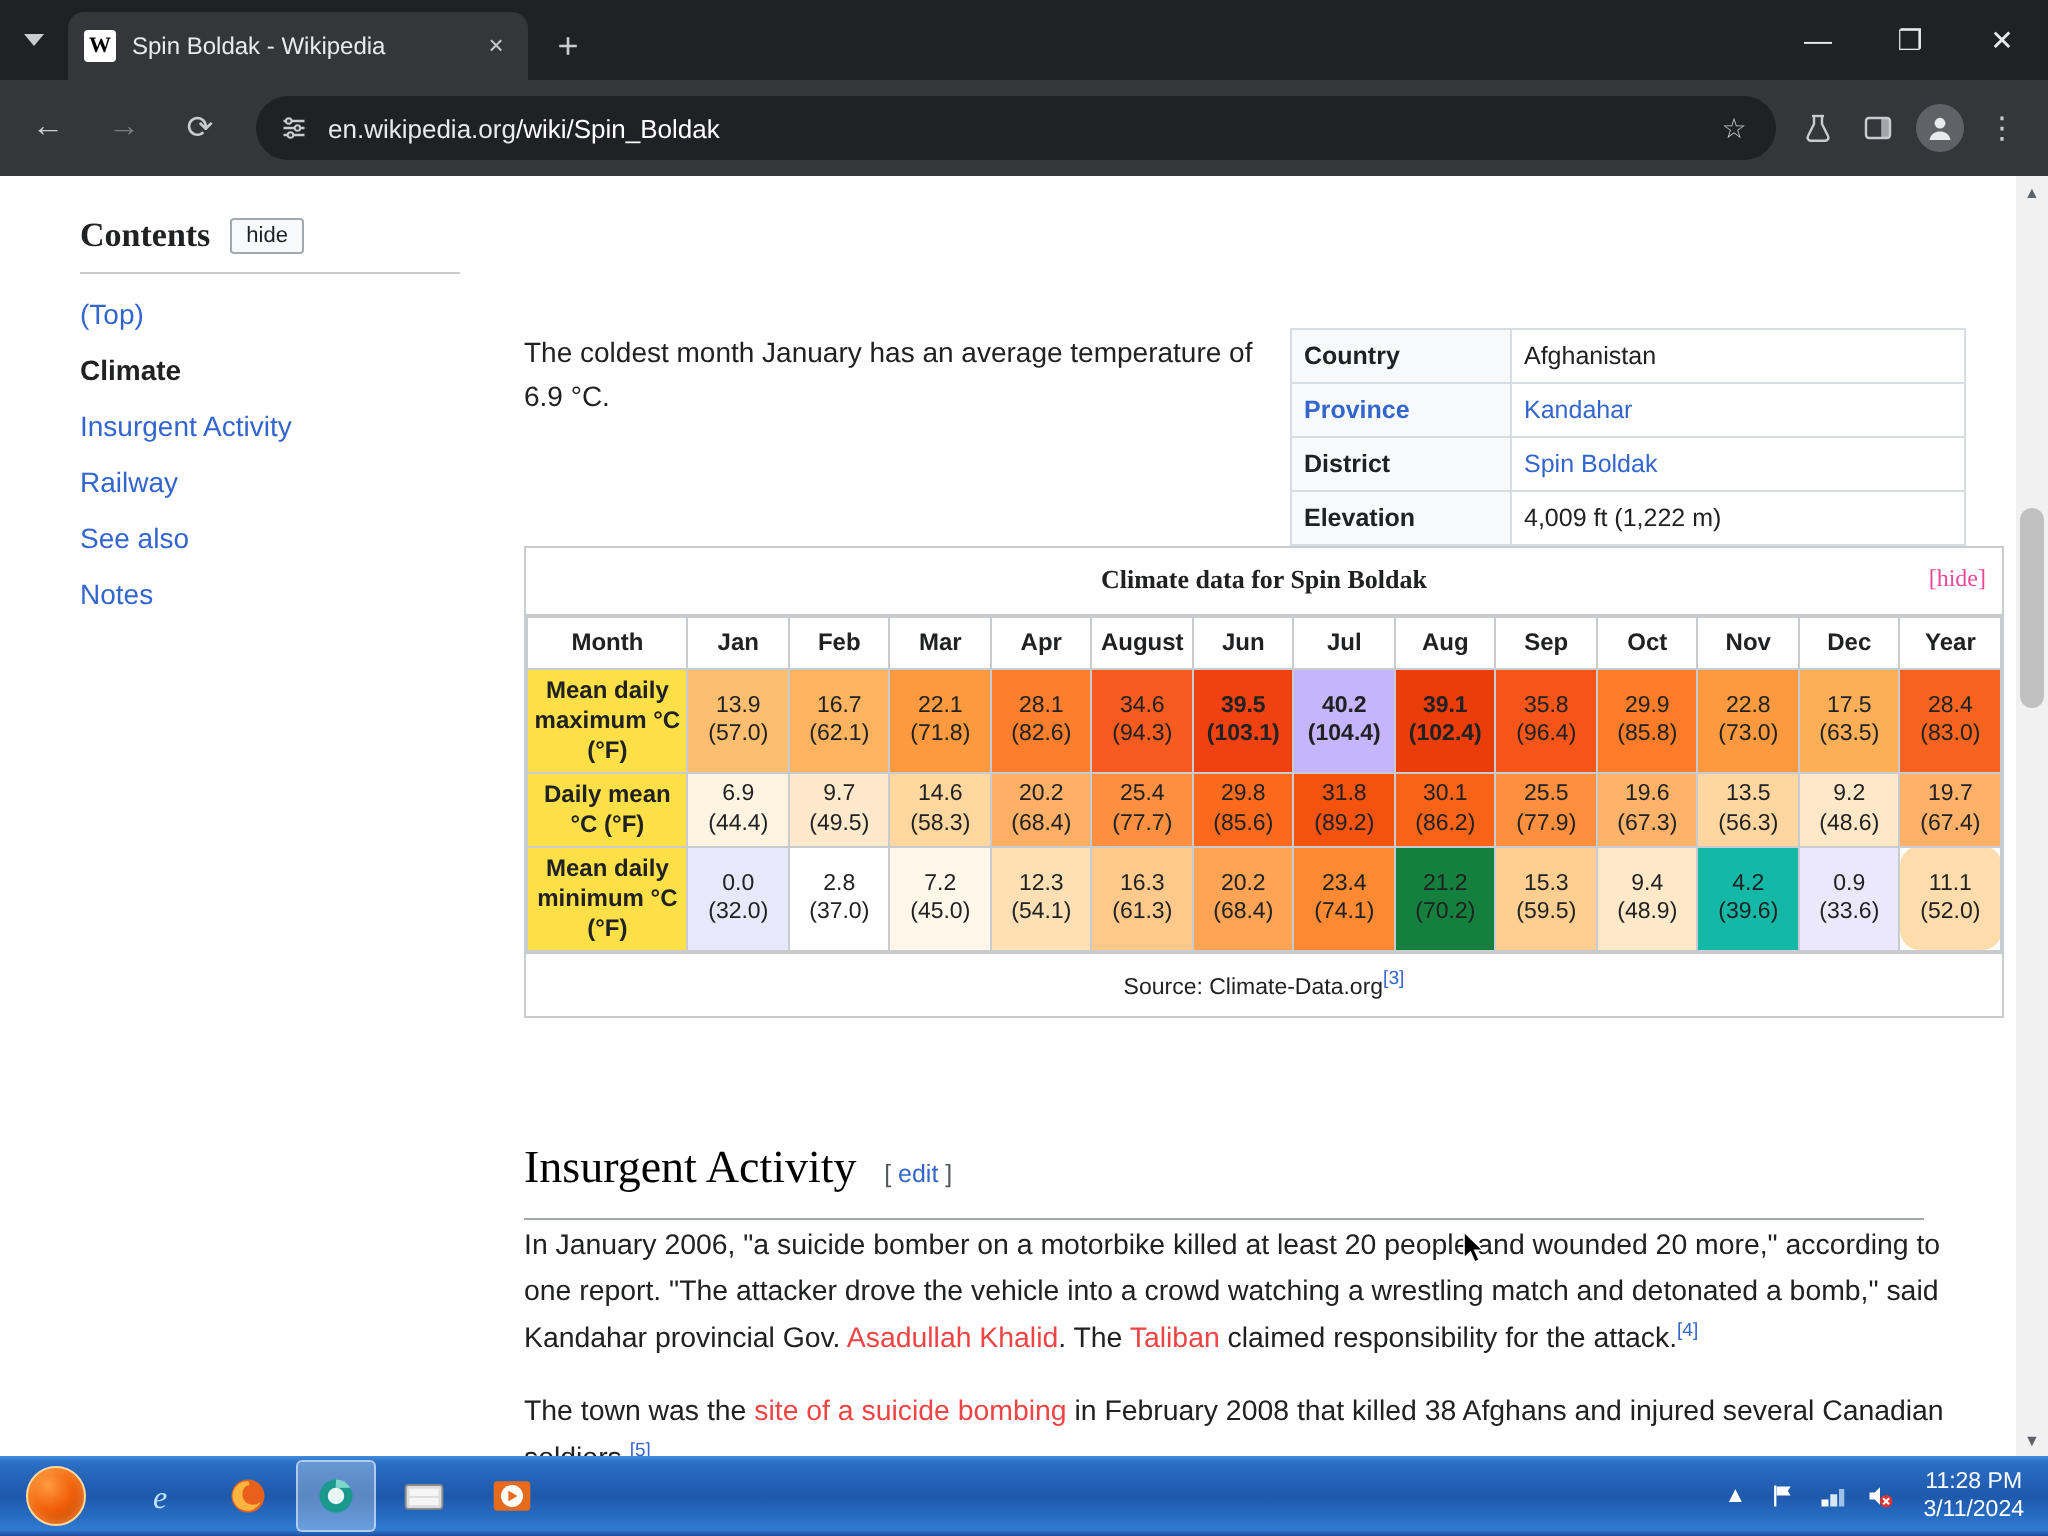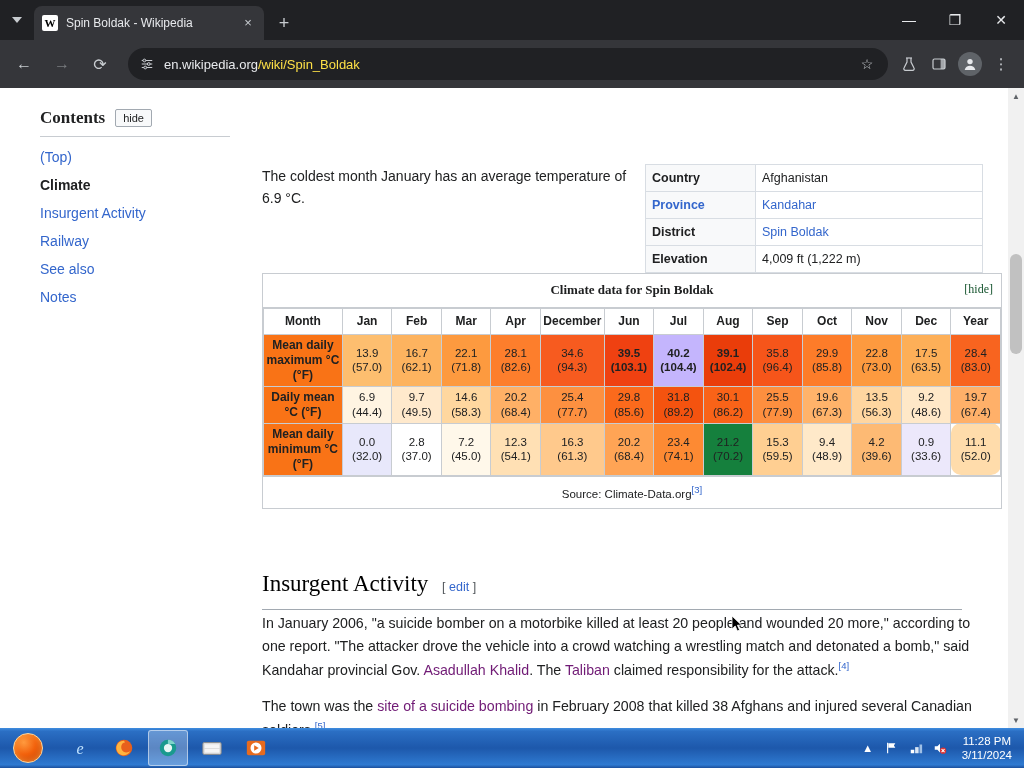--- a/index.html
+++ b/index.html
@@ -35,21 +35,21 @@
   .toolbar { height:48px; background:#35363a; display:flex; align-items:center; padding:0 8px; }
   .navbtn { width:32px;height:32px;border-radius:50%; display:flex;align-items:center;justify-content:center; color:#c8ccd0; font-size:16px; margin-right:6px; }
   .navbtn.disabled { color:#7a7d80; }
   .omnibox {
     flex:1; height:32px; background:#202124; border-radius:16px; display:flex; align-items:center;
     padding:0 10px; color:#e8eaed; font-size:13px; margin:0 6px;
   }
   .omnibox .lockish { width:18px;height:18px; margin-right:8px; display:flex;align-items:center;justify-content:center; }
   .omnibox .url { flex:1; white-space:nowrap; overflow:hidden; }
   .omnibox .url .host { color:#e8eaed; }
-  .omnibox .url .path { color:#fde047; }
+  .omnibox .url .path { color:#ffffff; }
   .star { width:22px; color:#c8ccd0; font-size:14px; text-align:center; }
   .toolicon { width:30px;height:30px; display:flex;align-items:center;justify-content:center; color:#c8ccd0; font-size:15px; }
   .avatar { width:24px;height:24px;border-radius:50%; background:#5f6368; color:#e8eaed; display:flex;align-items:center;justify-content:center; font-size:12px; margin:0 4px;}
 
   
   .viewport { position:absolute; left:0; top:88px; width:1024px; height:640px; background:#fff; overflow:hidden; }
   .page { position:absolute; left:0; top:0; width:1008px; height:640px; }
 
   
   .toc { position:absolute; left:40px; top:20px; width:190px; font-size:14px; color:#202122; }
@@ -69,35 +69,35 @@
   .infobox td { border:1px solid #d8dde3; padding:3px 6px; vertical-align:top; }
   .infobox .lbl { width:110px; font-weight:bold; background:#f8f9fa; }
   .infobox .lbl.link, .infobox .val.link { color:#3366cc; font-weight:bold; }
   .infobox .val { background:#fff; }
   .infobox .val.lnk { color:#3366cc; }
 
   
   .climate-wrap { position:absolute; left:0px; top:185px; width:740px; border:1px solid #c8ccd1; background:#fff; }
   table.climate { width:100%; border-collapse:collapse; font-size:12px; font-family:"Liberation Sans", sans-serif; }
   .clim-caption { position:relative; text-align:center; font-weight:bold; font-size:13px; padding:6px 0; border-bottom:1px solid #c8ccd1; background:#fff; }
-  .clim-caption .hidelink { position:absolute; right:8px; top:6px; font-weight:normal; color:#14532d; font-size:12px; }
+  .clim-caption .hidelink { position:absolute; right:8px; top:6px; font-weight:normal; color:#ec4899; font-size:12px; }
   table.climate th, table.climate td { border:1px solid #c8ccd1; text-align:center; padding:3px 2px; }
   table.climate th.monthhead { background:#fff; font-weight:bold; font-size:12px; }
-  table.climate th.rowhead { background:#f97316; font-weight:bold; width:78px; font-size:12px; line-height:1.25; }
+  table.climate th.rowhead { background:#fde047; font-weight:bold; width:78px; font-size:12px; line-height:1.25; }
   table.climate td { font-size:11.5px; line-height:1.3; width:49px; }
   table.climate td .big { font-weight:bold; }
   .src-row { text-align:center; font-size:11.5px; padding:5px 0; border-top:1px solid #c8ccd1; font-family:"Liberation Sans", sans-serif; }
 
   
   .sect { position:absolute; left:0; top:478px; width:700px; }
   .sect h2 { font-family:"Liberation Serif", serif; font-size:23px; font-weight:normal; margin:0; padding-bottom:6px; border-bottom:1px solid #a2a9b1; color:#000; }
   .sect h2 .editlink { font-size:12.5px; color:#3366cc; font-family:"Liberation Sans", sans-serif; margin-left:8px; }
   .sect h2 .brk { color:#54595d; font-family:"Liberation Sans", sans-serif; font-size:12.5px;}
   .para { position:absolute; width:712px; font-family:"Liberation Sans", sans-serif; font-size:14.2px; line-height:1.62; color:#202122; }
-  .para a, .lnk { color:#701a75; }
+  .para a, .lnk { color:#ef4444; }
   .para sup { font-size:9.5px; vertical-align:super; }
 
   
   .vscroll { position:absolute; right:0; top:88px; width:16px; height:640px; background:#f1f1f1; }
   .vscroll .up, .vscroll .down { height:16px; display:flex; align-items:center; justify-content:center; color:#5f6368; font-size:8px; }
   .vthumb { position:absolute; left:2px; top:166px; width:12px; height:100px; background:#c1c1c1; border-radius:6px; }
 
   
   .cursor { position:absolute; left:731px; top:527px; width:12px; height:18px; pointer-events:none; }
 
@@ -228,21 +228,21 @@
             <span class="hidelink">[hide]</span>
           </div>
           <table class="climate">
             <thead>
               <tr id="clim-head-row">
                   <th class="monthhead" style="width: 78px;">Month</th>
                   <th class="monthhead">Jan</th>
                   <th class="monthhead">Feb</th>
                   <th class="monthhead">Mar</th>
                   <th class="monthhead">Apr</th>
-                  <th class="monthhead">December</th>
+                  <th class="monthhead">August</th>
                   <th class="monthhead">Jun</th>
                   <th class="monthhead">Jul</th>
                   <th class="monthhead">Aug</th>
                   <th class="monthhead">Sep</th>
                   <th class="monthhead">Oct</th>
                   <th class="monthhead">Nov</th>
                   <th class="monthhead">Dec</th>
                   <th class="monthhead">Year</th>
                 </tr>
             </thead>
@@ -392,21 +392,21 @@
                     <div>(70.2)</div>
                   </td>
                   <td style="background: rgb(255, 207, 146);">
                     <div>15.3</div>
                     <div>(59.5)</div>
                   </td>
                   <td style="background: rgb(255, 233, 201);">
                     <div>9.4</div>
                     <div>(48.9)</div>
                   </td>
-                  <td style="background: #fdba74;">
+                  <td style="background: #14b8a6;">
                     <div>4.2</div>
                     <div>(39.6)</div>
                   </td>
                   <td style="background: rgb(236, 232, 251);">
                     <div>0.9</div>
                     <div>(33.6)</div>
                   </td>
                   <td style="background: rgb(255, 220, 171); border-radius: 10px;">
                     <div>11.1</div>
                     <div>(52.0)</div>

